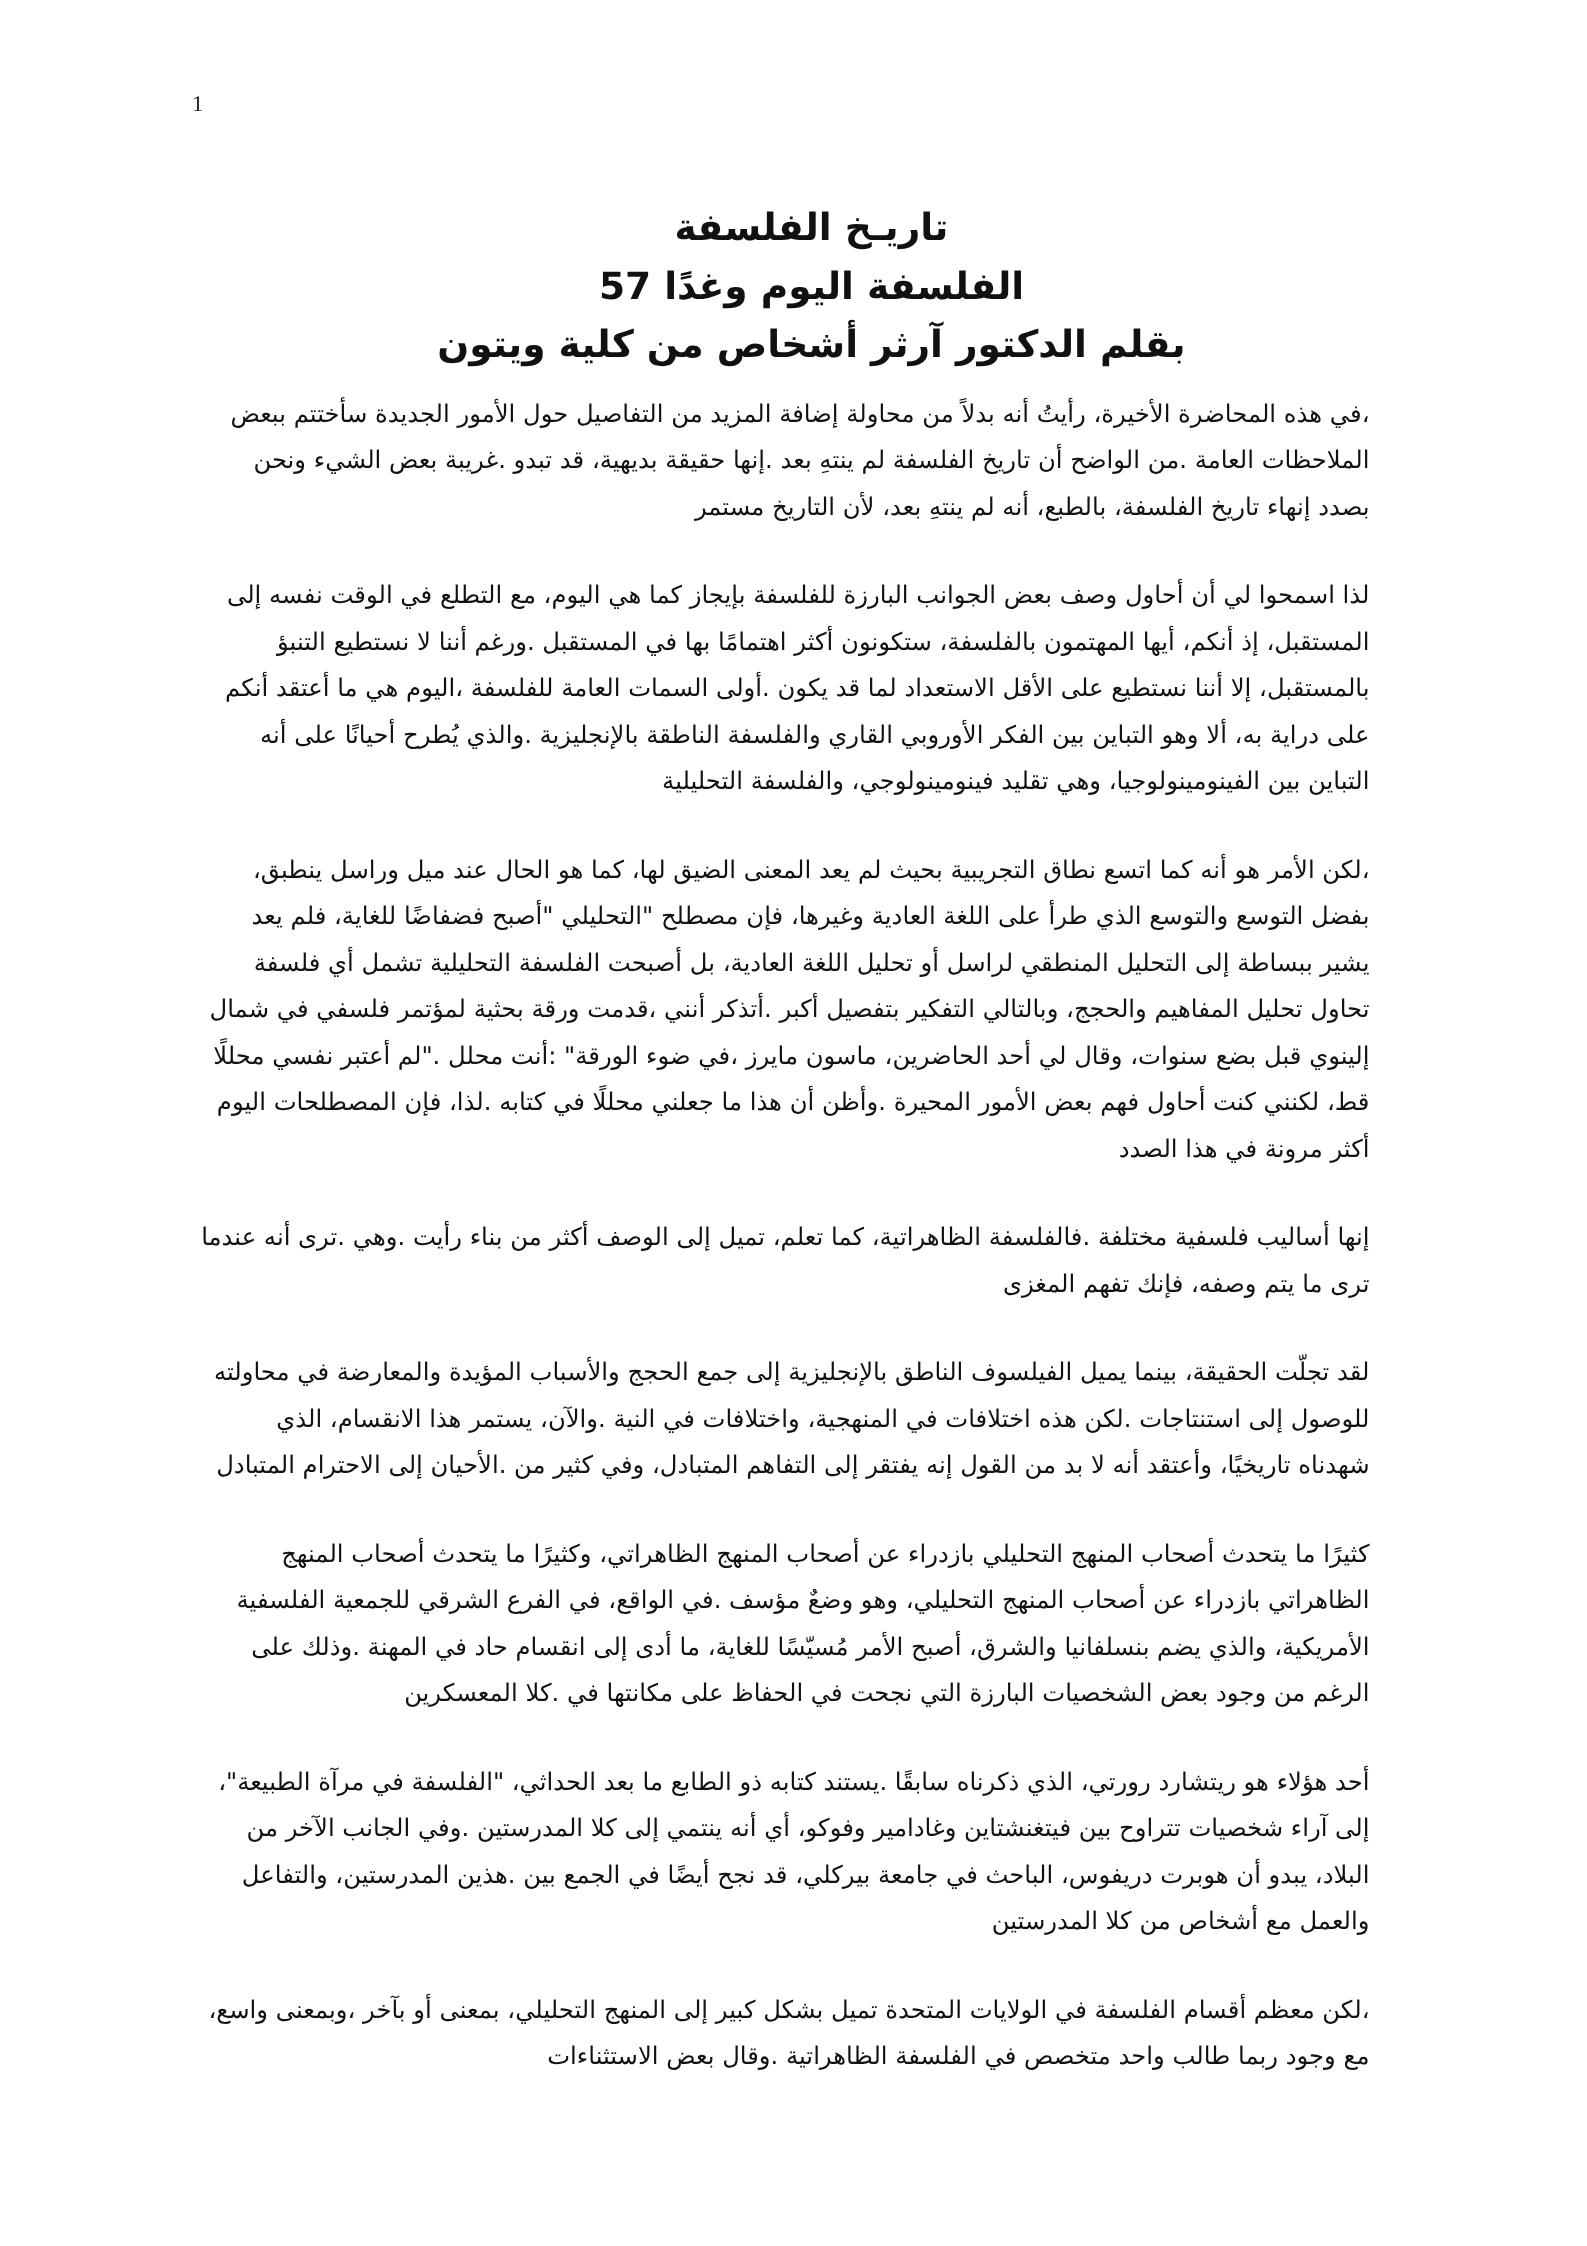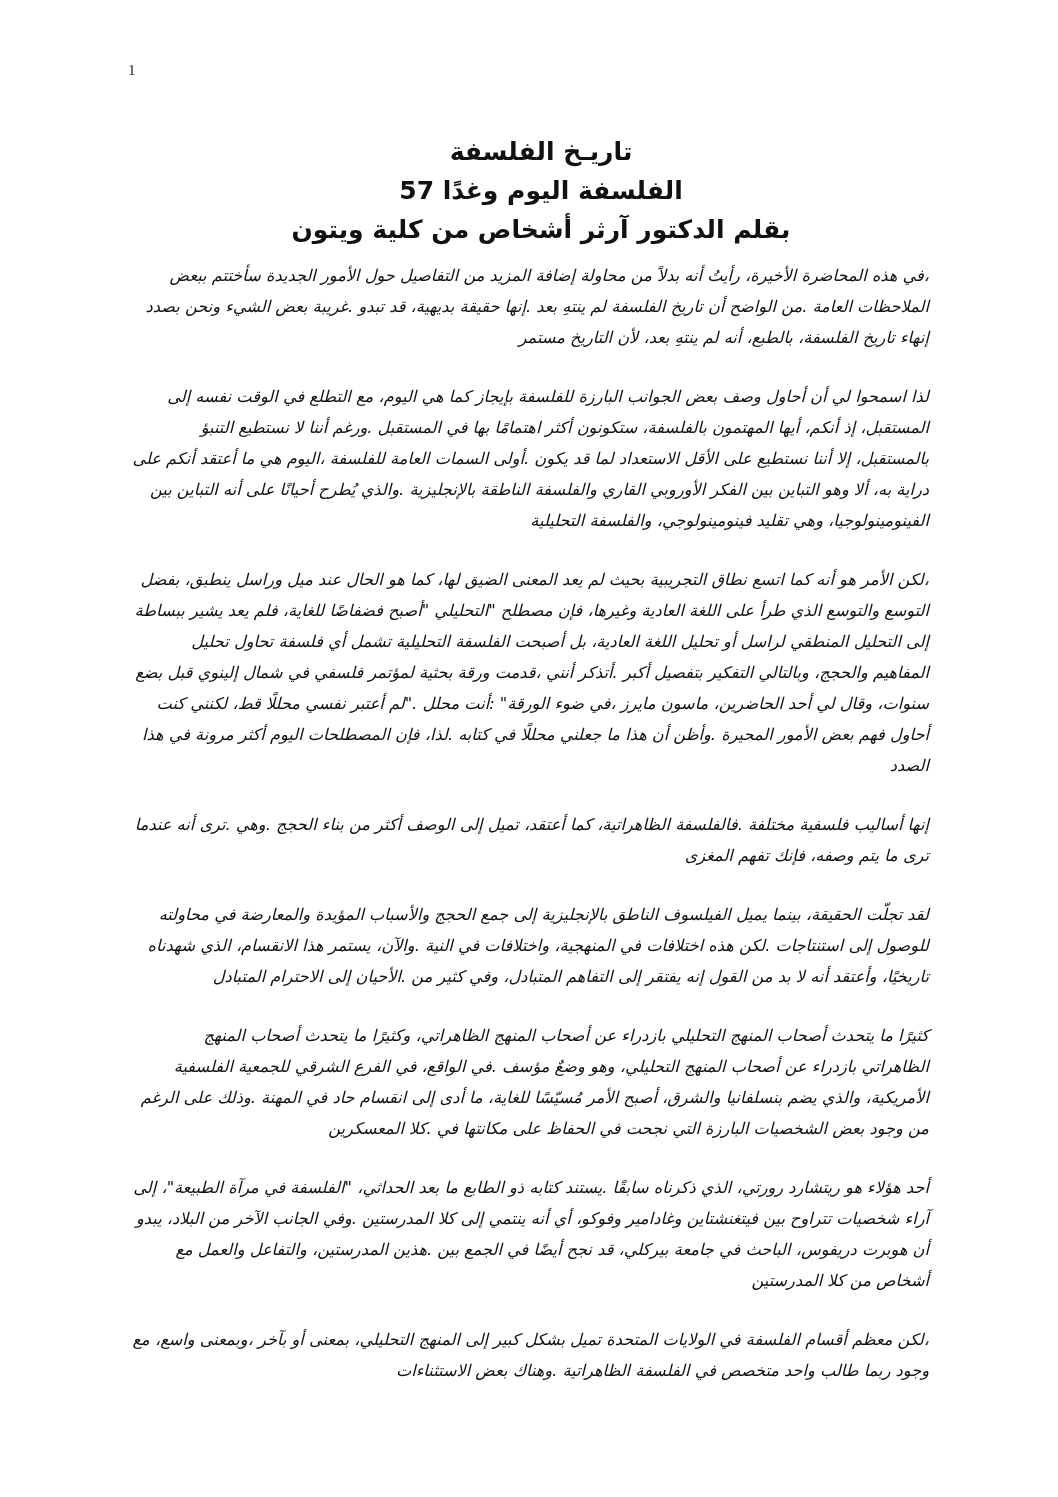--- a/index.html
+++ b/index.html
@@ -39,35 +39,35 @@
       position: absolute;
       top: 260px;
       left: 132px;
       width: 797px;
       direction: rtl;
       text-align: right;
       font-family: "DejaVu Sans", sans-serif;
       font-size: 16.2px;
       line-height: 31px;
     }
-    .para { margin: 0 0 28px 0; font-style: italic; }
+    .para { margin: 0 16px 28px 0; }
   </style>
 </head>
 <body>
 
 <div class="page-number">1</div>
 
 <div class="title-block">
   <span class="title-line">تاريـخ الفلسفة</span>
   <span class="title-line">الفلسفة اليوم وغدًا 57</span>
   <span class="title-line">بقلم الدكتور آرثر أشخاص من كلية ويتون</span>
 </div>
 
 <div class="body-text">
   <p class="para">،في هذه المحاضرة الأخيرة، رأيتُ أنه بدلاً من محاولة إضافة المزيد من التفاصيل حول الأمور الجديدة سأختتم ببعض الملاحظات العامة .من الواضح أن تاريخ الفلسفة لم ينتهِ بعد .إنها حقيقة بديهية، قد تبدو .غريبة بعض الشيء ونحن بصدد إنهاء تاريخ الفلسفة، بالطبع، أنه لم ينتهِ بعد، لأن التاريخ مستمر</p>
   <p class="para">لذا اسمحوا لي أن أحاول وصف بعض الجوانب البارزة للفلسفة بإيجاز كما هي اليوم، مع التطلع في الوقت نفسه إلى المستقبل، إذ أنكم، أيها المهتمون بالفلسفة، ستكونون أكثر اهتمامًا بها في المستقبل .ورغم أننا لا نستطيع التنبؤ بالمستقبل، إلا أننا نستطيع على الأقل الاستعداد لما قد يكون .أولى السمات العامة للفلسفة ،اليوم هي ما أعتقد أنكم على دراية به، ألا وهو التباين بين الفكر الأوروبي القاري والفلسفة الناطقة بالإنجليزية .والذي يُطرح أحيانًا على أنه التباين بين الفينومينولوجيا، وهي تقليد فينومينولوجي، والفلسفة التحليلية</p>
   <p class="para">،لكن الأمر هو أنه كما اتسع نطاق التجريبية بحيث لم يعد المعنى الضيق لها، كما هو الحال عند ميل وراسل ينطبق، بفضل التوسع والتوسع الذي طرأ على اللغة العادية وغيرها، فإن مصطلح "التحليلي "أصبح فضفاضًا للغاية، فلم يعد يشير ببساطة إلى التحليل المنطقي لراسل أو تحليل اللغة العادية، بل أصبحت الفلسفة التحليلية تشمل أي فلسفة تحاول تحليل المفاهيم والحجج، وبالتالي التفكير بتفصيل أكبر .أتذكر أنني ،قدمت ورقة بحثية لمؤتمر فلسفي في شمال إلينوي قبل بضع سنوات، وقال لي أحد الحاضرين، ماسون مايرز ،في ضوء الورقة" :أنت محلل ."لم أعتبر نفسي محللًا قط، لكنني كنت أحاول فهم بعض الأمور المحيرة .وأظن أن هذا ما جعلني محللًا في كتابه .لذا، فإن المصطلحات اليوم أكثر مرونة في هذا الصدد</p>
-  <p class="para">إنها أساليب فلسفية مختلفة .فالفلسفة الظاهراتية، كما أعتقد، تميل إلى الوصف أكثر من بناء الحجج .وهي .ترى أنه عندما ترى ما يتم وصفه، فإنك تفهم المغزى</p>
+  <p class="para">إنها أساليب فلسفية مختلفة .فالفلسفة الظاهراتية، كما تعلم، تميل إلى الوصف أكثر من بناء رأيت .وهي .ترى أنه عندما ترى ما يتم وصفه، فإنك تفهم المغزى</p>
   <p class="para">لقد تجلّت الحقيقة، بينما يميل الفيلسوف الناطق بالإنجليزية إلى جمع الحجج والأسباب المؤيدة والمعارضة في محاولته للوصول إلى استنتاجات .لكن هذه اختلافات في المنهجية، واختلافات في النية .والآن، يستمر هذا الانقسام، الذي شهدناه تاريخيًا، وأعتقد أنه لا بد من القول إنه يفتقر إلى التفاهم المتبادل، وفي كثير من .الأحيان إلى الاحترام المتبادل</p>
   <p class="para">كثيرًا ما يتحدث أصحاب المنهج التحليلي بازدراء عن أصحاب المنهج الظاهراتي، وكثيرًا ما يتحدث أصحاب المنهج الظاهراتي بازدراء عن أصحاب المنهج التحليلي، وهو وضعٌ مؤسف .في الواقع، في الفرع الشرقي للجمعية الفلسفية الأمريكية، والذي يضم بنسلفانيا والشرق، أصبح الأمر مُسيّسًا للغاية، ما أدى إلى انقسام حاد في المهنة .وذلك على الرغم من وجود بعض الشخصيات البارزة التي نجحت في الحفاظ على مكانتها في .كلا المعسكرين</p>
   <p class="para">أحد هؤلاء هو ريتشارد رورتي، الذي ذكرناه سابقًا .يستند كتابه ذو الطابع ما بعد الحداثي، "الفلسفة في مرآة الطبيعة"، إلى آراء شخصيات تتراوح بين فيتغنشتاين وغادامير وفوكو، أي أنه ينتمي إلى كلا المدرستين .وفي الجانب الآخر من البلاد، يبدو أن هوبرت دريفوس، الباحث في جامعة بيركلي، قد نجح أيضًا في الجمع بين .هذين المدرستين، والتفاعل والعمل مع أشخاص من كلا المدرستين</p>
-  <p class="para">،لكن معظم أقسام الفلسفة في الولايات المتحدة تميل بشكل كبير إلى المنهج التحليلي، بمعنى أو بآخر ،وبمعنى واسع، مع وجود ربما طالب واحد متخصص في الفلسفة الظاهراتية .وهناك بعض الاستثناءات</p>
+  <p class="para">،لكن معظم أقسام الفلسفة في الولايات المتحدة تميل بشكل كبير إلى المنهج التحليلي، بمعنى أو بآخر ،وبمعنى واسع، مع وجود ربما طالب واحد متخصص في الفلسفة الظاهراتية .وقال بعض الاستثناءات</p>
 </div>
 
 </body></html>

